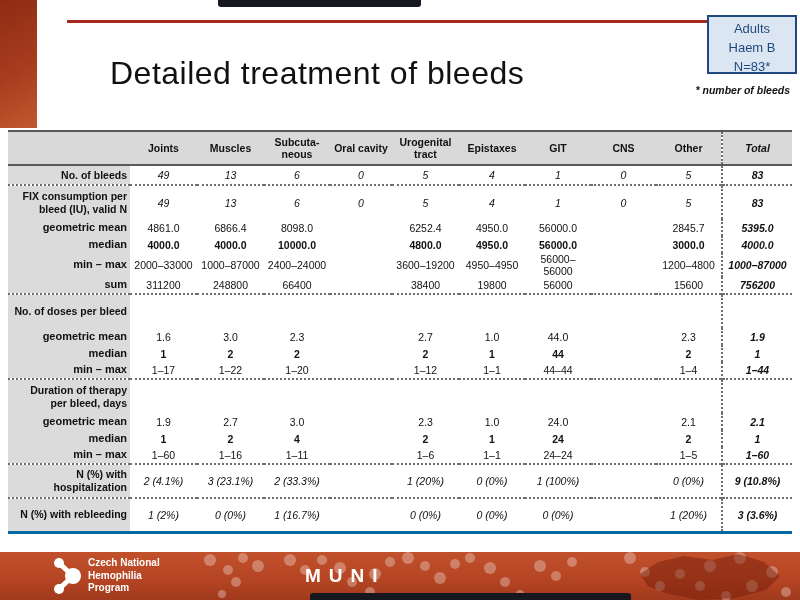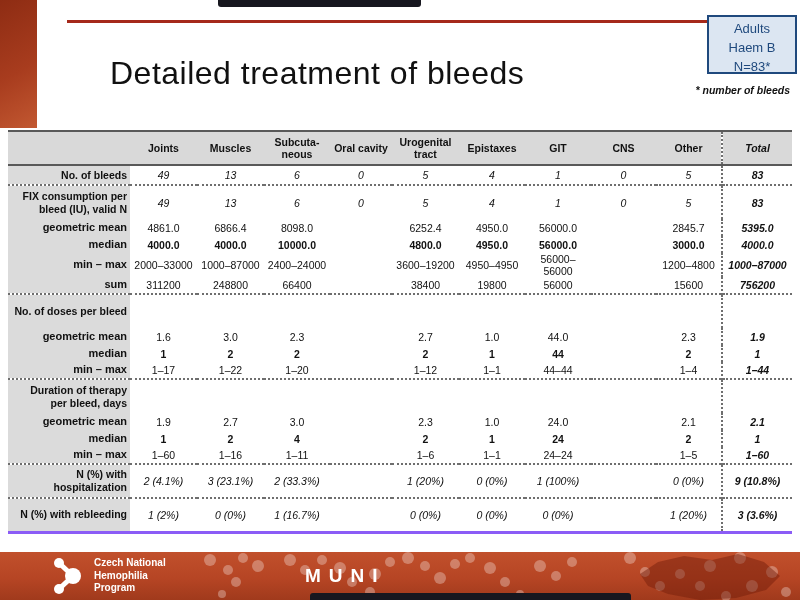--- a/index.html
+++ b/index.html
@@ -33,21 +33,21 @@
     text-align:center; font-size:13px; line-height:1.45; padding-top:3px; box-sizing:border-box;
   }
   .footnote {
     position:absolute; right:10px; top:84px; font-size:10.5px; font-style:italic; font-weight:bold; color:#111;
   }
 
   
   table.main {
     position:absolute; left:8px; top:130px; width:784px;
     border-collapse:collapse; table-layout:fixed;
-    border-bottom:3px solid #8b5cf6;
+    border-bottom:3px solid #0369a1;
     padding-left:8px;
   }
   table.main th, table.main td { padding:0 3px; vertical-align:middle; overflow:hidden; }
   thead th {
     background:#d9d9d9; height:32px; font-size:10.5px; font-weight:bold; color:#111;
     border-top:2px solid #595959; border-bottom:2px solid #595959; line-height:1.15; text-align:center;
   }
   th.rowlabel {
     background:#dbdbdb; text-align:right; padding-right:6px; color:#111; line-height:1.2;
   }
@@ -62,21 +62,21 @@
   tr.sep > th, tr.sep > td { border-top:2px dotted #6e6e6e; }
   td.total, th.total { border-left:2px dotted #6e6e6e; font-weight:bold;font-style:italic; }
 
   
   .footer {
     position:absolute; left:0; top:552px; width:800px; height:48px;
     background:linear-gradient(180deg,#c1502c 0%,#b64524 55%,#a03a1c 100%);
     overflow:hidden;
   }
   .footer .deco { position:absolute; left:0; top:0; }
-  .cnhp { position:absolute; left:52px; top:3px; display:flex; align-items:center; gap:12px; color:#fff; }
+  .cnhp { position:absolute; left:52px; top:3px; display:flex; align-items:center; gap:6px; color:#fff; }
   .cnhp .txt { font-size:10px; font-weight:bold; line-height:1.25; }
   .iba { position:absolute; left:178px; top:8px; display:flex; align-items:center; gap:5px; color:#fff; }
   .iba-mark {
     font-size:20px; font-weight:bold; letter-spacing:1px;
     border:2px solid #fff; border-radius:50%; padding:1px 7px 3px 7px; line-height:1;
   }
   .iba .txt { font-size:7.5px; font-weight:bold; line-height:1.3; }
   .muni {
     position:absolute; left:305px; top:13px; color:#fff;
     font-size:19px; font-weight:bold; letter-spacing:8px;

